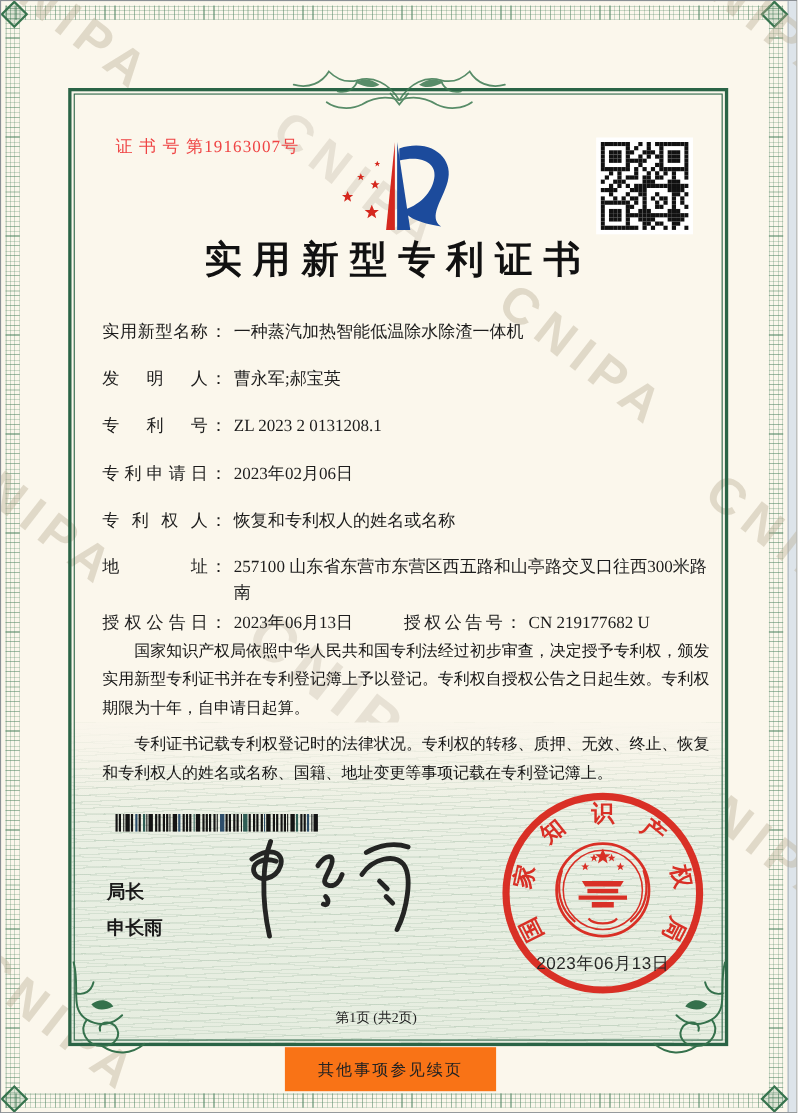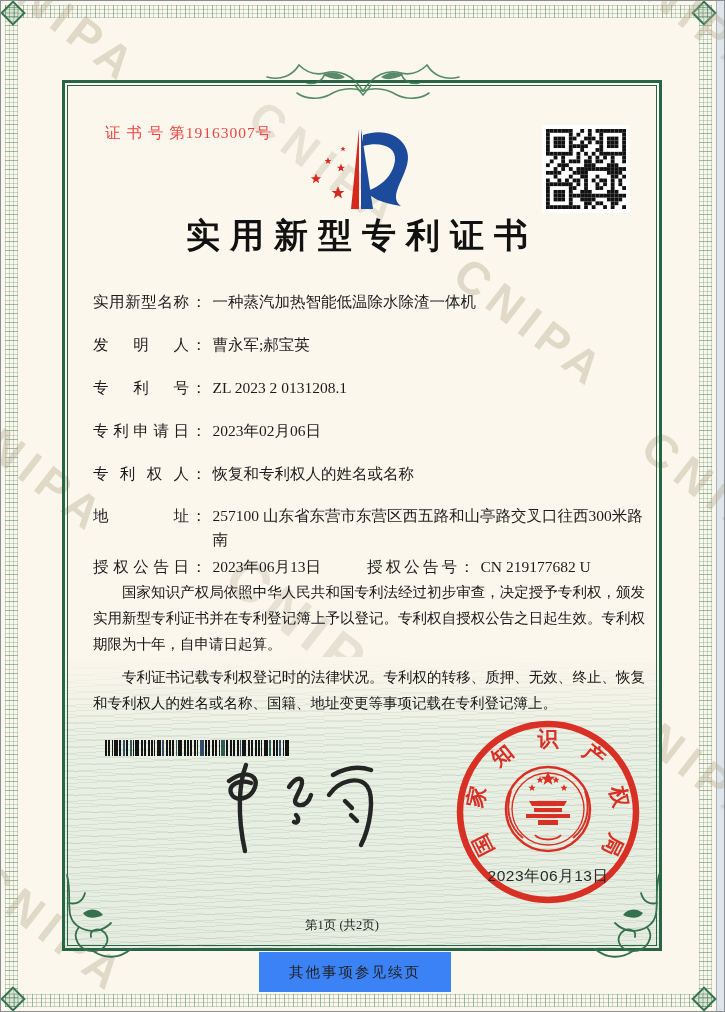--- a/index.html
+++ b/index.html
@@ -61,21 +61,21 @@
   .barcode{position:absolute;left:104px;top:739px;height:16px;display:flex;align-items:stretch;}
   .barcode i{display:block;height:100%;}
   .director{position:absolute;left:96px;top:793px;font-family:"Liberation Sans",sans-serif;
             font-weight:bold;font-size:17px;color:#1a1a1a;line-height:33px;}
   .sig{position:absolute;left:200px;top:752px;}
   .seal{position:absolute;left:452px;top:716px;opacity:.95;}
   .seal-ring-char{font-size:21px;font-weight:bold;fill:#d9261c;
                   font-family:"Liberation Sans",sans-serif;}
   .page-info{position:absolute;left:61px;top:916px;width:600px;text-align:center;
              font-size:12.5px;color:#222;transform:translateX(-20px);}
-  .note{position:absolute;left:258px;top:951px;width:192px;height:40px;background:#3b82f6;
+  .note{position:absolute;left:258px;top:951px;width:192px;height:40px;background:#f97316;
         display:flex;align-items:center;justify-content:center;font-size:14.5px;color:#222;
         letter-spacing:2px;}
   svg{display:block;}
 </style>
 </head>
 <body>
 
 <div class="page">
 
   <div class="edge-strip"></div>
@@ -507,20 +507,24 @@
       <i style="width: 1px; margin-right: 2px; background: rgb(20, 20, 20);"></i>
       <i style="width: 4px; margin-right: 1px; background: rgb(20, 20, 20);"></i>
       <i style="width: 2px; margin-right: 2px; background: rgb(47, 93, 85);"></i>
       <i style="width: 2px; margin-right: 1px; background: rgb(20, 20, 20);"></i>
       <i style="width: 2px; margin-right: 1px; background: rgb(20, 20, 20);"></i>
       <i style="width: 2px; margin-right: 2px; background: rgb(46, 78, 107);"></i>
       <i style="width: 1px; margin-right: 1px; background: rgb(20, 20, 20);"></i>
       <i style="width: 4px; margin-right: 2px; background: rgb(20, 20, 20);"></i>
     </div>
 
+  <div class="director">
+    <div>局长</div>
+    <div>申长雨</div>
+  </div>
 
   <svg class="sig" width="200" height="110" viewBox="0 0 200 110">
     <g stroke="#141414" stroke-width="4.4" fill="none" stroke-linecap="round" opacity="0.92">
       <path d="M45,12 C38,30 36,62 44,98"></path>
       <path d="M28,28 C44,16 58,22 54,34 C50,46 34,50 30,40 C27,32 38,26 50,30"></path>
       <path d="M88,34 C96,22 104,24 100,34 C96,44 90,50 98,52 C104,53 108,48 110,42"></path>
       <path d="M95,62 C99,66 97,71 93,69"></path>
       <path d="M132,22 C144,15 158,13 170,17"></path>
       <path d="M128,42 C138,27 158,23 166,33 C174,44 169,74 160,92"></path>
       <path d="M144,48 L151,55"></path>

